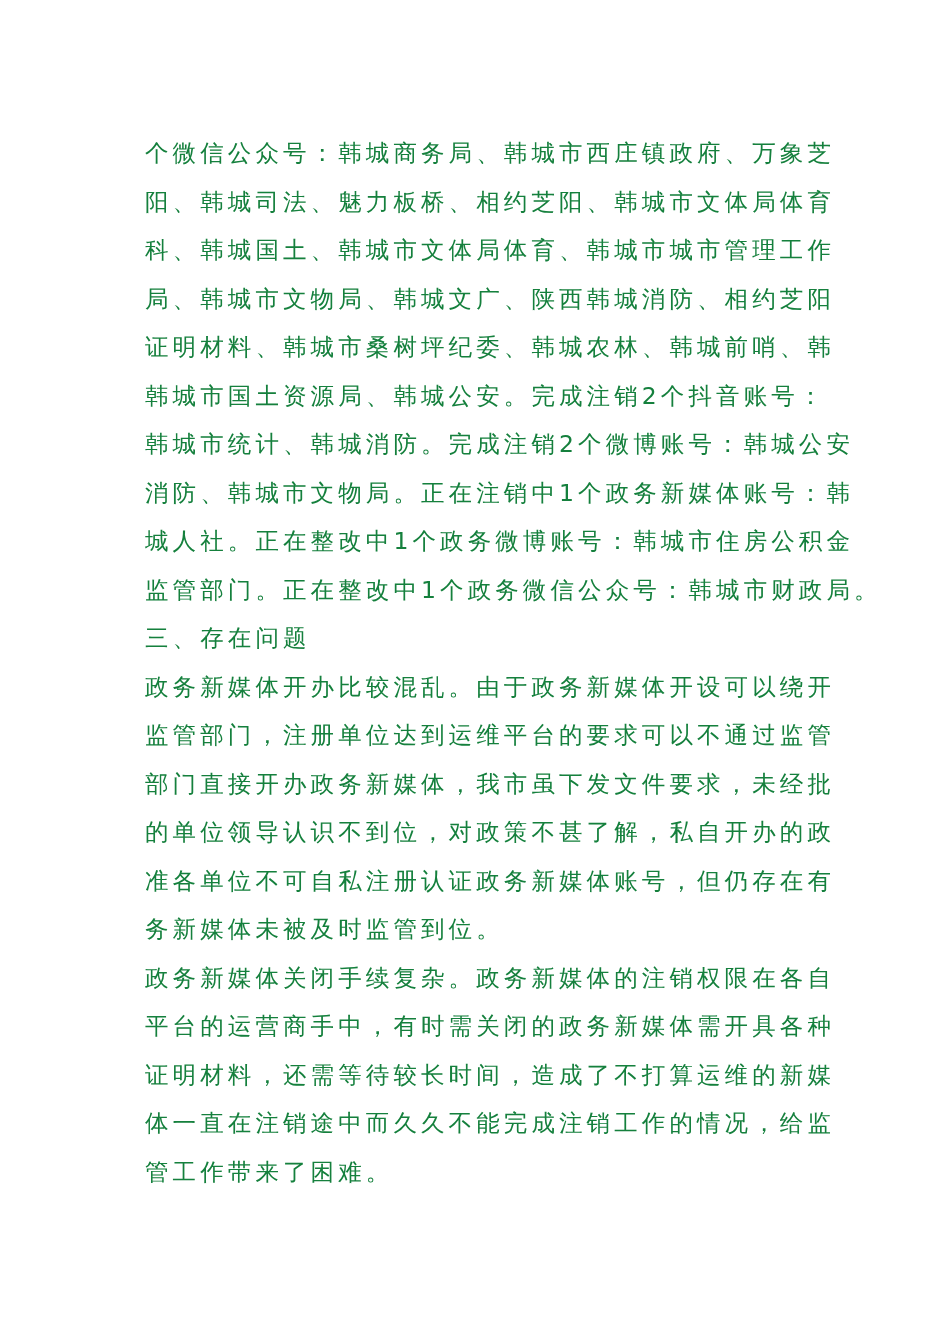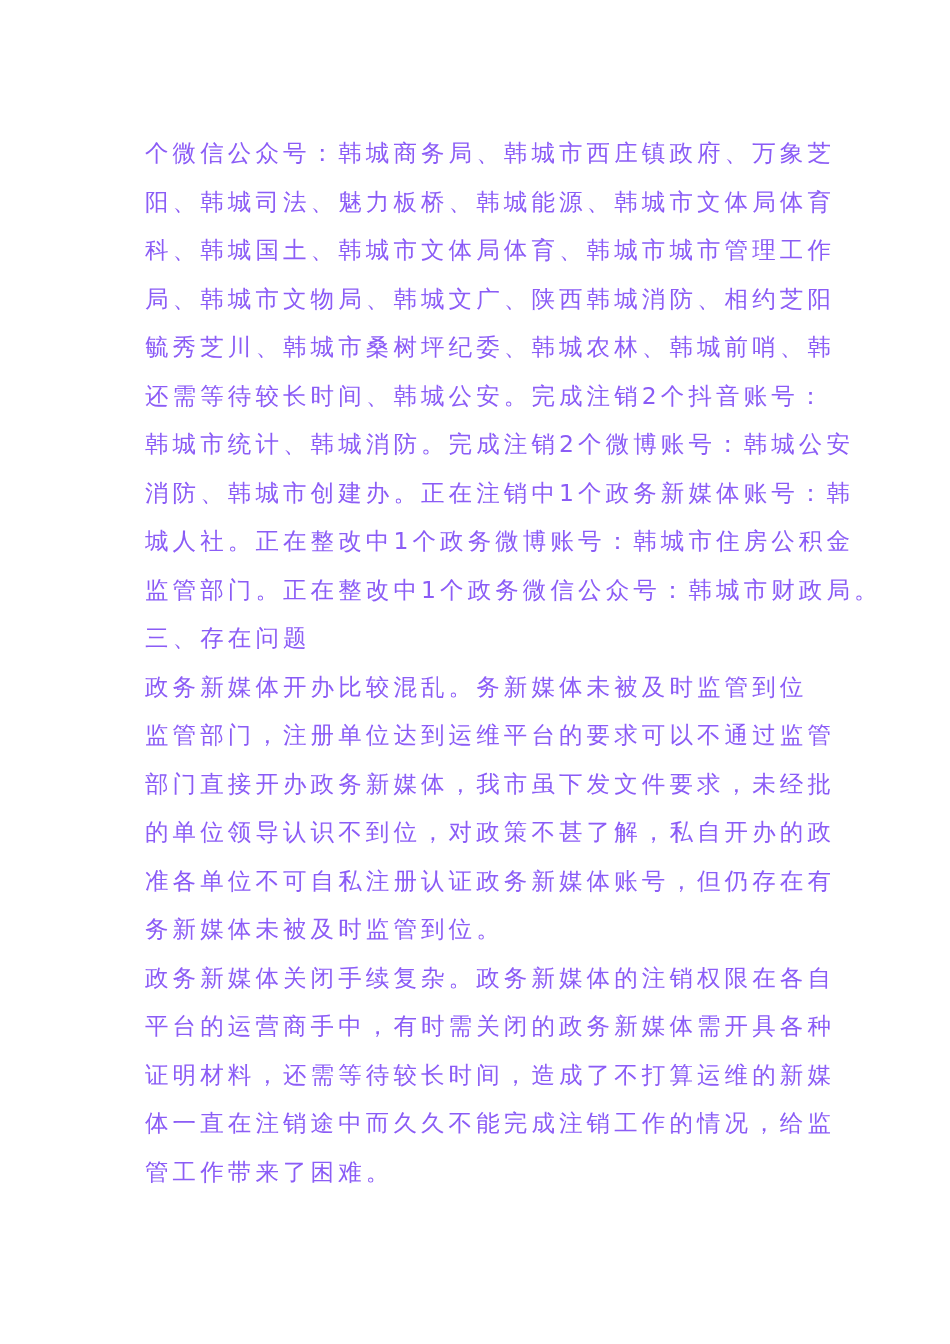--- a/index.html
+++ b/index.html
@@ -3,46 +3,46 @@
 <meta charset="utf-8">
 <style>
   html, body { margin: 0; padding: 0; background: #ffffff; }
   body { width: 950px; height: 1344px; position: relative; overflow: hidden; }
   .page {
     position: absolute;
     left: 145px;
     top: 129px;
     width: 680px;
     font-family: "DejaVu Sans", sans-serif;
-    color: #8b5cf6;
+    color: #15803d;
     font-size: 23.5px;
     letter-spacing: 4.1px;
   }
   .line {
     height: 48.5px;
     line-height: 48.5px;
     white-space: nowrap;
   }
 </style>
 </head>
 <body>
 
 <div class="page">
   <div class="line">个微信公众号：韩城商务局、韩城市西庄镇政府、万象芝</div>
-  <div class="line">阳、韩城司法、魅力板桥、韩城能源、韩城市文体局体育</div>
+  <div class="line">阳、韩城司法、魅力板桥、相约芝阳、韩城市文体局体育</div>
   <div class="line">科、韩城国土、韩城市文体局体育、韩城市城市管理工作</div>
   <div class="line">局、韩城市文物局、韩城文广、陕西韩城消防、相约芝阳</div>
-  <div class="line">毓秀芝川、韩城市桑树坪纪委、韩城农林、韩城前哨、韩</div>
-  <div class="line">还需等待较长时间、韩城公安。完成注销2个抖音账号：</div>
+  <div class="line">证明材料、韩城市桑树坪纪委、韩城农林、韩城前哨、韩</div>
+  <div class="line">韩城市国土资源局、韩城公安。完成注销2个抖音账号：</div>
   <div class="line">韩城市统计、韩城消防。完成注销2个微博账号：韩城公安</div>
-  <div class="line">消防、韩城市创建办。正在注销中1个政务新媒体账号：韩</div>
+  <div class="line">消防、韩城市文物局。正在注销中1个政务新媒体账号：韩</div>
   <div class="line">城人社。正在整改中1个政务微博账号：韩城市住房公积金</div>
   <div class="line">监管部门。正在整改中1个政务微信公众号：韩城市财政局。</div>
   <div class="line">三、存在问题</div>
-  <div class="line">政务新媒体开办比较混乱。务新媒体未被及时监管到位</div>
+  <div class="line">政务新媒体开办比较混乱。由于政务新媒体开设可以绕开</div>
   <div class="line">监管部门，注册单位达到运维平台的要求可以不通过监管</div>
   <div class="line">部门直接开办政务新媒体，我市虽下发文件要求，未经批</div>
   <div class="line">的单位领导认识不到位，对政策不甚了解，私自开办的政</div>
   <div class="line">准各单位不可自私注册认证政务新媒体账号，但仍存在有</div>
   <div class="line">务新媒体未被及时监管到位。</div>
   <div class="line">政务新媒体关闭手续复杂。政务新媒体的注销权限在各自</div>
   <div class="line">平台的运营商手中，有时需关闭的政务新媒体需开具各种</div>
   <div class="line">证明材料，还需等待较长时间，造成了不打算运维的新媒</div>
   <div class="line">体一直在注销途中而久久不能完成注销工作的情况，给监</div>
   <div class="line">管工作带来了困难。</div>

